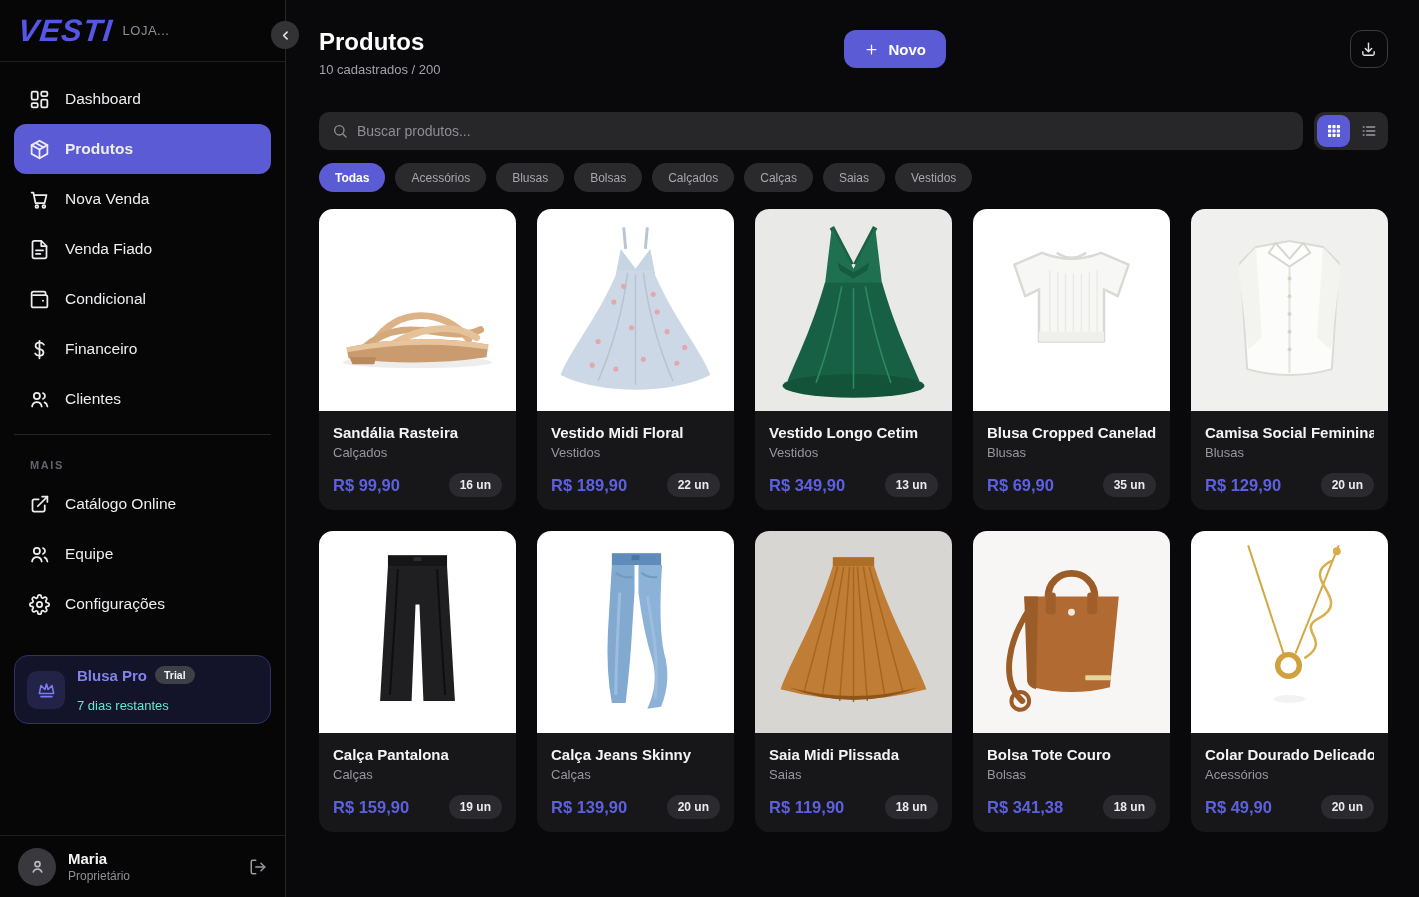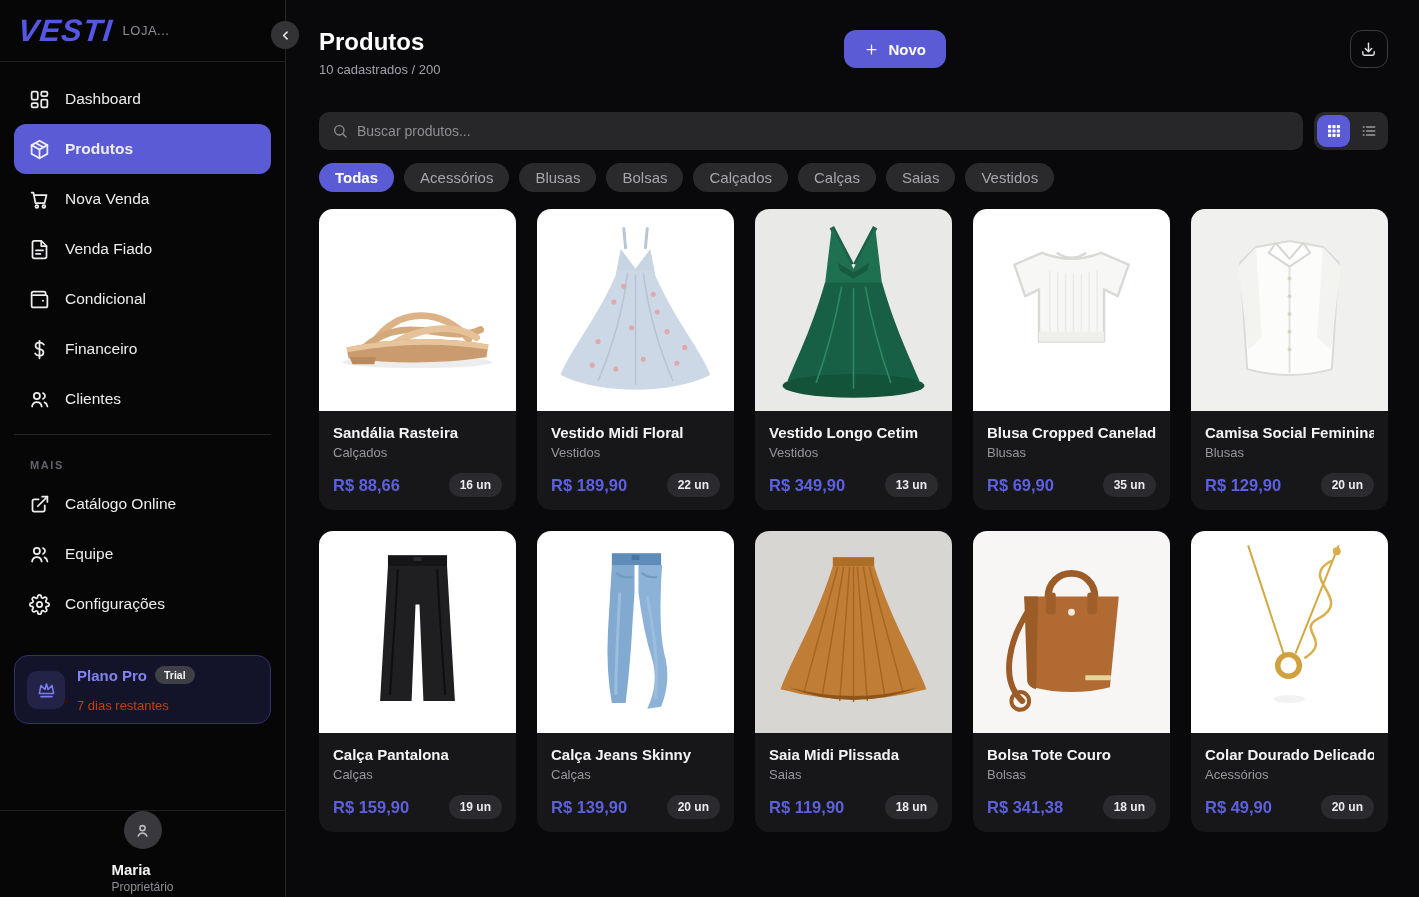--- a/index.html
+++ b/index.html
@@ -19,22 +19,22 @@
   .nav-item .icon svg { width:21px; height:21px; }
   .nav-item.active { background:#5b5bd6; font-weight:700; }
   .sb-divider { height:1px; background:#26262a; margin:10px 14px; }
   .section-label { margin:14px 0 8px 30px; font-size:11px; font-weight:700; letter-spacing:1.6px; color:#63636b; }
   .plan-card { margin:26px 14px 0 14px; background:#13132a; border:1px solid #31316b; border-radius:14px; padding:10px 12px; display:flex; align-items:center; gap:12px; cursor:pointer; }
   .plan-icon { width:38px; height:38px; border-radius:10px; background:#232347; color:#7a7cf0; display:flex; align-items:center; justify-content:center; flex:0 0 38px; }
   .plan-icon svg { width:19px; height:19px; }
   .plan-title-row { display:flex; align-items:center; gap:8px; }
   .plan-name { color:#8183ef; font-size:15px; font-weight:700; }
   .plan-badge { background:#3f3f46; color:#f4f4f5; font-size:10.5px; font-weight:700; padding:3px 9px; border-radius:9px; }
-  .plan-sub { color:#c2410c; font-size:13px; margin-top:14px; }
-  .user-row { margin-top:auto; border-top:1px solid #1f1f22; height:87px; display:flex; align-items:center; gap:12px; padding:0 30px;flex-direction:column; }
+  .plan-sub { color:#5eead4; font-size:13px; margin-top:14px; }
+  .user-row { margin-top:auto; border-top:1px solid #1f1f22; height:62px; display:flex; align-items:center; gap:12px; padding:0 18px; }
   .avatar { width:38px; height:38px; border-radius:50%; background:#39393d; color:#b9b9bf; display:flex; align-items:center; justify-content:center; flex:0 0 38px; }
   .avatar svg { width:19px; height:19px; }
   .user-name { color:#f4f4f5; font-size:15px; font-weight:700; }
   .user-role { color:#8e8e95; font-size:12px; margin-top:2px; }
   .logout-btn { margin-left:auto; background:none; border:none; color:#9a9aa1; cursor:pointer; display:flex; }
   .logout-btn svg { width:18px; height:18px; }
 
   
   .main { flex:1; padding:28px 31px 0 33px; display:flex; flex-direction:column; }
   .header-row { display:flex; align-items:flex-start; }
@@ -47,21 +47,21 @@
   .search-row { margin-top:35px; display:flex; gap:11px; }
   .search-box { flex:1; height:38px; background:#27272a; border-radius:10px; display:flex; align-items:center; padding:0 13px; gap:9px; }
   .search-box svg { width:16px; height:16px; color:#8e8e93; flex:0 0 16px; }
   .search-input { flex:1; background:transparent; border:none; outline:none; color:#e4e4e7; font-size:14px; font-family:inherit; }
   .search-input::placeholder { color:#8e8e93; }
   .view-toggle { height:38px; background:#27272a; border-radius:10px; padding:3px; display:flex; gap:2px; }
   .toggle-btn { width:33px; height:32px; border-radius:9px; border:none; background:transparent; color:#9a9aa0; display:flex; align-items:center; justify-content:center; cursor:pointer; }
   .toggle-btn.active { background:#5b5bd6; color:#fff; }
   .toggle-btn svg { width:16px; height:16px; }
   .chips-row { margin-top:13px; display:flex; gap:10px; }
-  .chip { height:29px; padding:0 16px; border-radius:15px; border:none; background:#2a2a2d; color:#a6a6ad; font-size:15px; font-family:inherit; cursor:pointer; display:flex; align-items:center; }
+  .chip { height:29px; padding:0 16px; border-radius:15px; border:none; background:#2a2a2d; color:#a6a6ad; font-size:12px; font-family:inherit; cursor:pointer; display:flex; align-items:center; }
   .chip.active { background:#5b5bd6; color:#fff; font-weight:700; }
   .grid { margin-top:17px; display:grid; grid-template-columns:repeat(5, 1fr); gap:21px; }
   .card { background:#17171a; border-radius:14px; overflow:hidden; cursor:pointer; }
   .card-img { height:202px; display:flex; align-items:center; justify-content:center; }
   .card-img svg { width:100%; height:100%; }
   .card-info { padding:13px 14px 13px 14px; }
   .card-name { color:#f4f4f5; font-size:15px; font-weight:700; white-space:nowrap; overflow:hidden; }
   .card-cat { color:#97979e; font-size:13px; margin-top:4px; }
   .card-price-row { margin-top:13px; display:flex; align-items:center; justify-content:space-between; }
   .card-price { color:#5d60e0; font-size:16.5px; font-weight:700; }
@@ -204,21 +204,21 @@
 
     <div class="plan-card">
       <span class="plan-icon">
           <svg viewBox="0 0 24 24" fill="none" stroke="currentColor" stroke-width="2" stroke-linecap="round" stroke-linejoin="round">
             <path d="M3 17 5 7l5 5 2-7 2 7 5-5 2 10z"></path>
             <path d="M5 21h14"></path>
           </svg>
         </span>
       <span>
         <span class="plan-title-row">
-          <span class="plan-name">Plano Pro</span>
+          <span class="plan-name">Blusa Pro</span>
           <span class="plan-badge">Trial</span>
         </span>
         <div class="plan-sub">7 dias restantes</div>
       </span>
     </div>
 
     <div class="user-row">
       <span class="avatar">
         <span class="icon-slot" style="display:flex">
             <svg viewBox="0 0 24 24" fill="none" stroke="currentColor" stroke-width="2" stroke-linecap="round" stroke-linejoin="round">
@@ -332,21 +332,21 @@
               <path d="M68 140 C 96 118 136 112 160 128" stroke="#e6c29a" stroke-width="7" fill="none" stroke-linecap="round"></path>
               <path d="M28 138 Q100 123 172 135 L170 148 Q100 158 30 149 Z" fill="#c99b6f"></path>
               <path d="M28 138 Q100 123 172 135 L171.5 140 Q100 129 28.5 143 Z" fill="#e8c49c"></path>
               <path d="M31 148 l3 7 h22 l2-7 Z" fill="#b9895c"></path>
             </svg>
           </div>
     <div class="card-info">
       <div class="card-name">Sandália Rasteira</div>
       <div class="card-cat">Calçados</div>
       <div class="card-price-row">
-        <span class="card-price">R$ 88,66</span>
+        <span class="card-price">R$ 99,90</span>
         <span class="card-stock">16 un</span>
       </div>
     </div>
   </div>
 
   <div class="card">
     <div class="card-img" style="background: rgb(255, 255, 255);">
             <svg viewBox="0 0 200 200">
               <path d="M88 16 L90 38 M112 16 L110 38" stroke="#b7c5d5" stroke-width="3" fill="none"></path>
               <path d="M85 38 L100 58 L115 38 L120 64 L80 64 Z" fill="#c7d4e2"></path>

